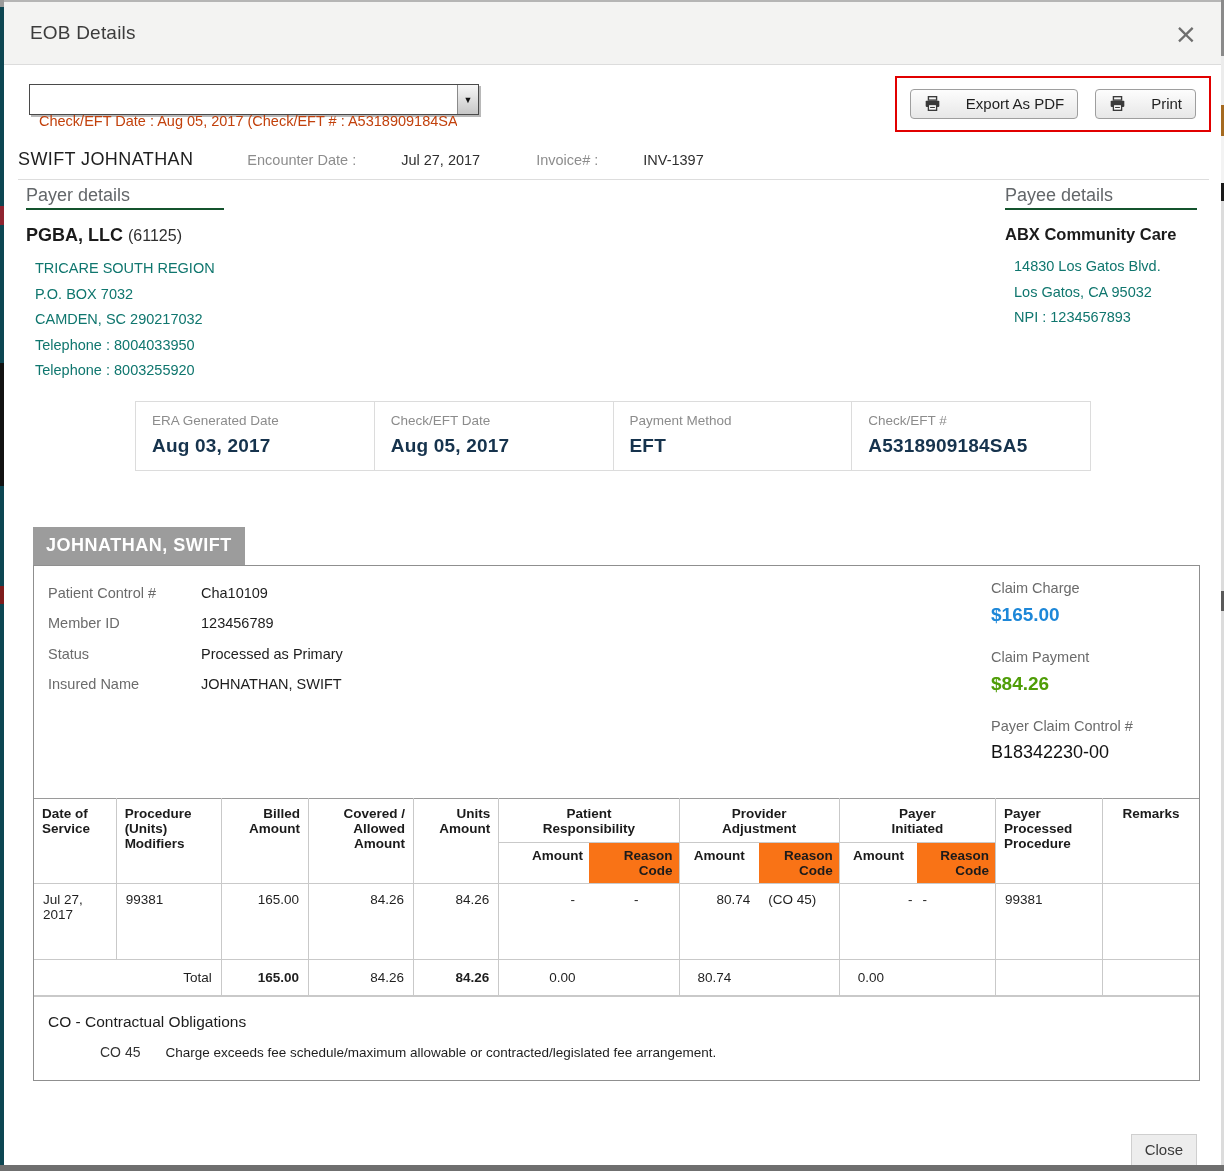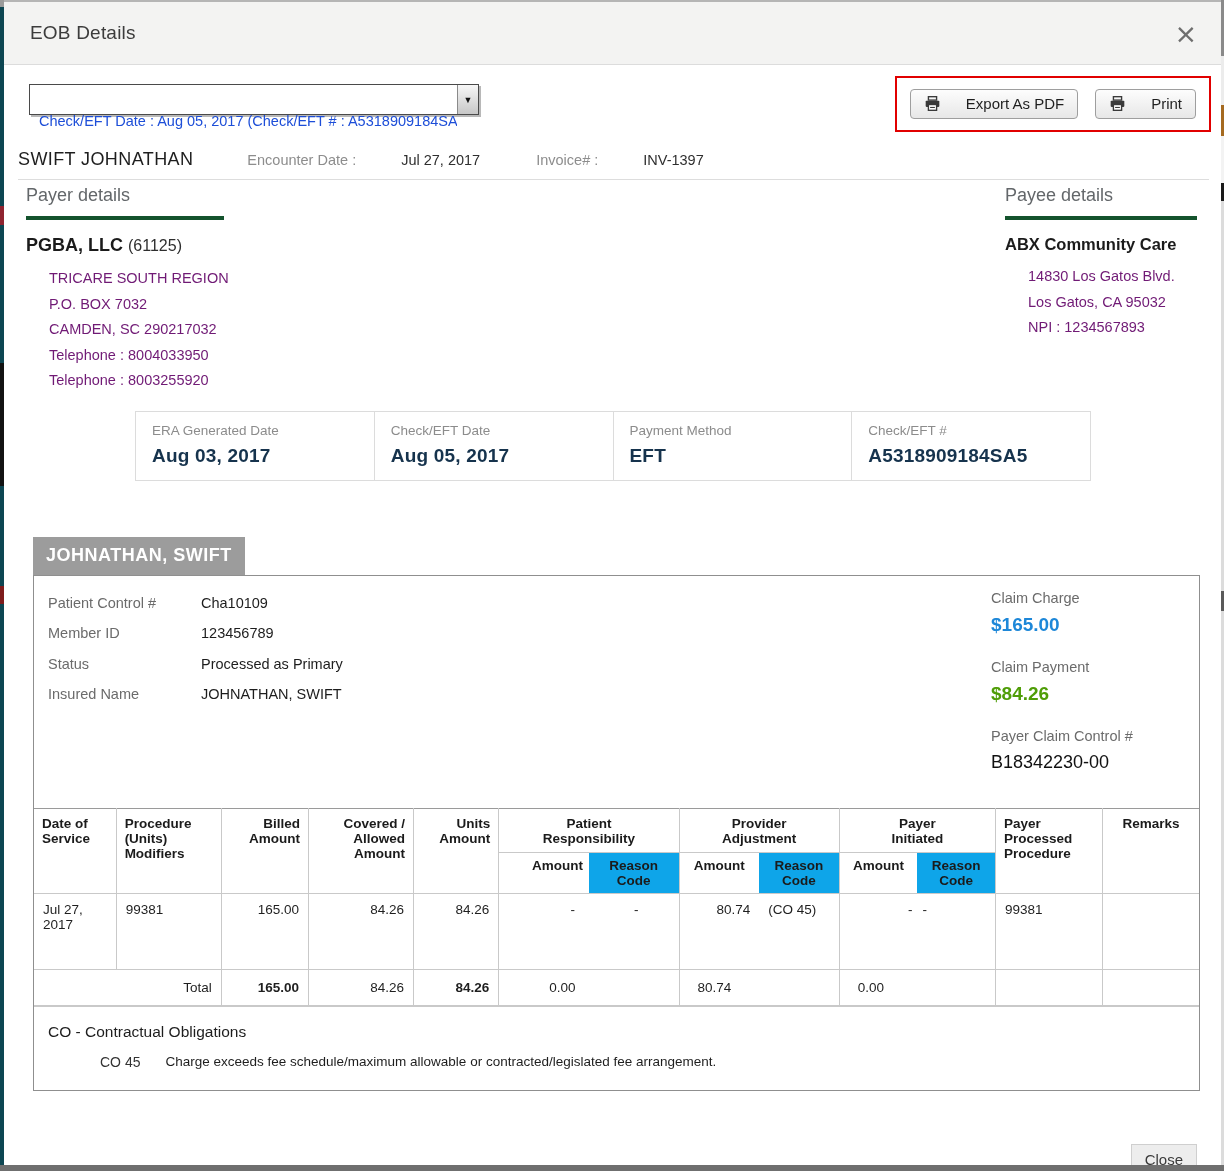--- a/index.html
+++ b/index.html
@@ -33,52 +33,52 @@
   .modal-title { font-size: 19px; color: #3c3c3c; letter-spacing: 0.2px; }
   .close-x { font-size: 27px; color: #6e6e6e; line-height: 1; cursor: default;
     font-family: "DejaVu Sans", sans-serif; }
 
   
   .toolbar { display: flex; justify-content: space-between; align-items: flex-start;
     margin: 11px 10px 0 25px; }
   .select-box { margin-top: 8px; width: 450px; height: 31px; background: #fff;
     border: 1px solid #4a4a4a; box-shadow: 2px 2px 0 rgba(0,0,0,0.28);
     display: flex; align-items: center; cursor: default; }
-  .select-text { flex: 1; font-size: 14.5px; color: #1d4ed8; padding: 0 6px 0 9px;
+  .select-text { flex: 1; font-size: 14.5px; color: #c2410c; padding: 0 6px 0 9px;
     white-space: nowrap; overflow: hidden; margin-top: 43px; }
   .select-arrow { width: 21px; align-self: stretch; border-left: 1px solid #8a8a8a;
     background: linear-gradient(#f7f7f7, #c7c7c7); display: flex; align-items: center;
     justify-content: center; font-size: 9px; color: #111; }
   .export-highlight { border: 2px solid #e10000; padding: 11px 13px; display: flex; gap: 17px; }
   .btn { display: inline-flex; align-items: center; gap: 25px; padding: 5px 13px 6px;
     border: 1px solid #9e9e9e; border-radius: 4px; font-size: 15px; color: #1f1f1f;
     background: linear-gradient(#fdfdfd, #e7e7e7); cursor: default; }
   .btn svg { display: block; }
 
   
   .patient-line { margin: 17px 12px 0 14px; display: flex; align-items: baseline; gap: 40px; }
   .patient-name { font-size: 18px; color: #1e1e1e; letter-spacing: 0.4px; margin-right: 14px; }
   .muted-label { font-size: 14.5px; color: #8d8d8d; }
   .muted-value { font-size: 14.5px; color: #2f2f2f; margin-left: 5px; }
   .inline-gap { margin-left: 16px; }
   .top-rule { border: none; border-top: 1px solid #ddd; margin: 9px 12px 0 14px; }
 
   
   .details-row { display: flex; justify-content: space-between; margin: 5px 24px 0 22px; }
-  .col-heading { font-size: 18px; color: #63676a; padding-bottom: 10px;
-    border-bottom: 4px solid #14532d; }
+  .col-heading { font-size: 18px; color: #63676a; padding-bottom: 2px;
+    border-bottom: 2px solid #14532d; }
   .payer-col { width: 430px; }
   .payer-col .col-heading { width: 198px; }
   .payee-col { width: 192px; }
   .payee-col .col-heading { width: 100%; }
   .org-name { margin-top: 15px; font-size: 18px; font-weight: bold; color: #1b1b1b; }
   .org-code { font-weight: normal; font-size: 16px; color: #2e2e2e; }
   .payee-col .org-name { font-size: 16.5px; }
   .addr-lines { margin: 10px 0 0 9px; }
-  .addr-lines div { font-size: 14.5px; color: #701a75; line-height: 25.5px; margin-left: 14px; }
+  .addr-lines div { font-size: 14.5px; color: #0f766e; line-height: 25.5px; }
 
   
   .summary-row { margin: 17px 0 0 131px; width: 956px; display: flex;
     border: 1px solid #dcdcdc; }
   .summary-cell { flex: 1; padding: 11px 16px 13px; border-right: 1px solid #dcdcdc; }
   .summary-cell:last-child { border-right: none; }
   .summary-label { font-size: 13.5px; color: #8c8c8c; }
   .summary-value { margin-top: 7px; font-size: 19px; font-weight: bold; color: #16334d;
     letter-spacing: 0.2px; }
 
@@ -104,38 +104,38 @@
   table.eob th:first-child, table.eob td:first-child { border-left: none; }
   table.eob th:last-child, table.eob td:last-child { border-right: none; }
   table.eob thead th { font-size: 13.5px; font-weight: bold; color: #1b1b1b;
     padding: 7px 8px 6px; vertical-align: top; border-top: 1px solid #9a9a9a; margin-top: 24px; }
   .pre { white-space: pre-line; }
   .th-left { text-align: left; }
   .th-right { text-align: right; }
   .th-center { text-align: center; }
   .sub-th { font-size: 12.5px; font-weight: bold; color: #8f8f8f; padding: 5px 6px !important;
     vertical-align: top; border-top: 1px solid #c9c9c9 !important; }
-  .chip { background: #0ea5e9; }
+  .chip { background: #f97316; text-align: right; }
   .no-vline-r { border-right: none !important; }
   .no-vline-l { border-left: none !important; }
   table.eob td { font-size: 13.5px; color: #1f1f1f; padding: 8px 9px; vertical-align: top; }
   tr.data-row td { height: 76px; }
   .td-right { text-align: right; }
   td.pi-cell { vertical-align: middle; }
   tr.total-row td { height: 36px; vertical-align: middle; border-top: 1px solid #a8a8a8; }
   .total-label { color: #7f7f7f; text-align: right; padding-right: 10px; }
   .tot-blue { color: #1d87d8; font-weight: bold; }
   .tot-green { color: #4f9d07; font-weight: bold; }
   .pad-left-lg { padding-left: 50px !important; text-align: left; }
   .pad-left-md { padding-left: 18px !important; text-align: left; }
 
   
   .co-section { border-top: 1px solid #c9c9c9; padding: 16px 14px 20px; }
   .co-title { font-size: 15.5px; color: #1e1e1e; }
-  .co-line { margin: 13px 0 0 52px; display: flex; align-items: flex-start; }
+  .co-line { margin: 13px 0 0 52px; display: flex; align-items: flex-end; }
   .co-code { font-size: 14px; color: #333; margin-right: 25px; }
   .co-desc { font-size: 13.5px; color: #1e1e1e; }
 
   
   .footer { margin-top: 53px; text-align: right; padding-right: 24px; }
   .close-btn { display: inline-block; background: #ededed; border: 1px solid #cfcfcf;
     font-size: 15px; color: #3a3a3a; padding: 6px 13px 7px; cursor: default; }
 </style>
 </head>
 <body>

